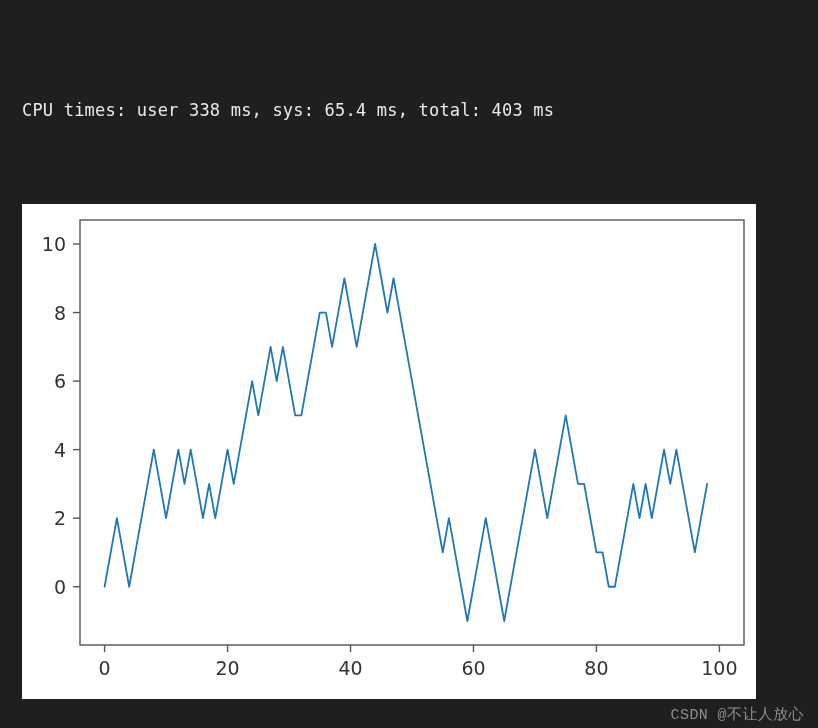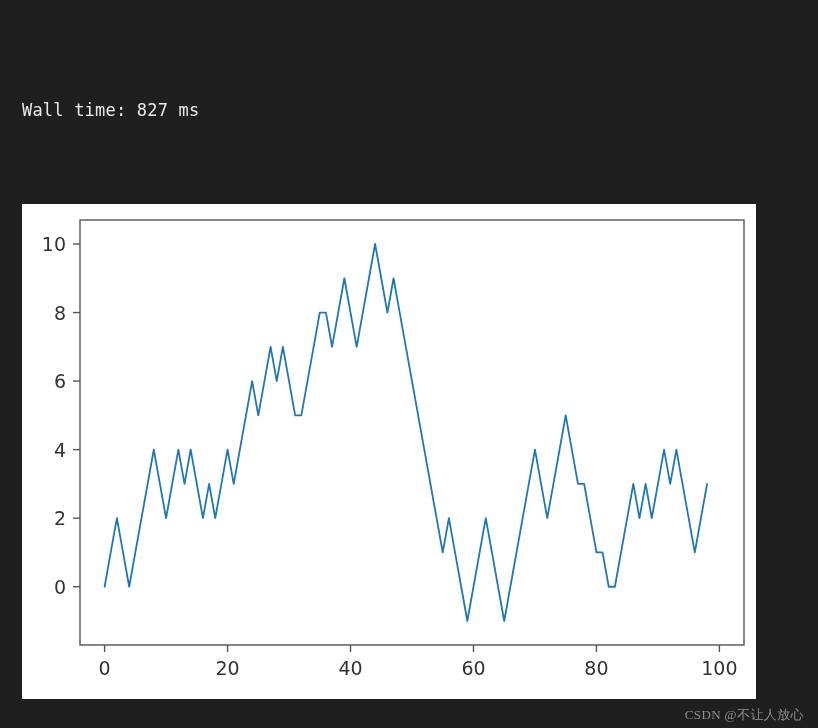--- a/index.html
+++ b/index.html
@@ -47,30 +47,31 @@
     width: 100%;
     height: 100%;
   }
 
   
   #watermark {
     position: absolute;
     right: 14px;
     bottom: 4px;
     color: #8e8e8e;
-    font-size: 13px;
-    font-family: Liberation Serif, serif;
+    font-size: 15px;
+    font-family: Liberation Mono, monospace;
     letter-spacing: 0.4px;
     user-select: none;
   }
 </style>
 </head>
 <body>
 
 <div id="console-output">
+  <div class="console-line">CPU times: user 338 ms, sys: 65.4 ms, total: 403 ms</div>
   <div class="console-line">Wall time: 827 ms</div>
   <div class="console-blank"></div>
   <div class="console-line" id="repr-line">[&lt;matplotlib.lines.Line2D at 0x7fb4fc0fc710&gt;]</div>
 </div>
 
 <div id="figure-wrapper">
   <svg id="figure-canvas" viewBox="0 0 734 495" preserveAspectRatio="none">
       <rect x="0" y="0" width="734" height="495" fill="#ffffff"></rect>
       <rect x="58" y="16" width="664" height="425" fill="none" stroke="#555555" stroke-width="1.4"></rect>
       <g>

